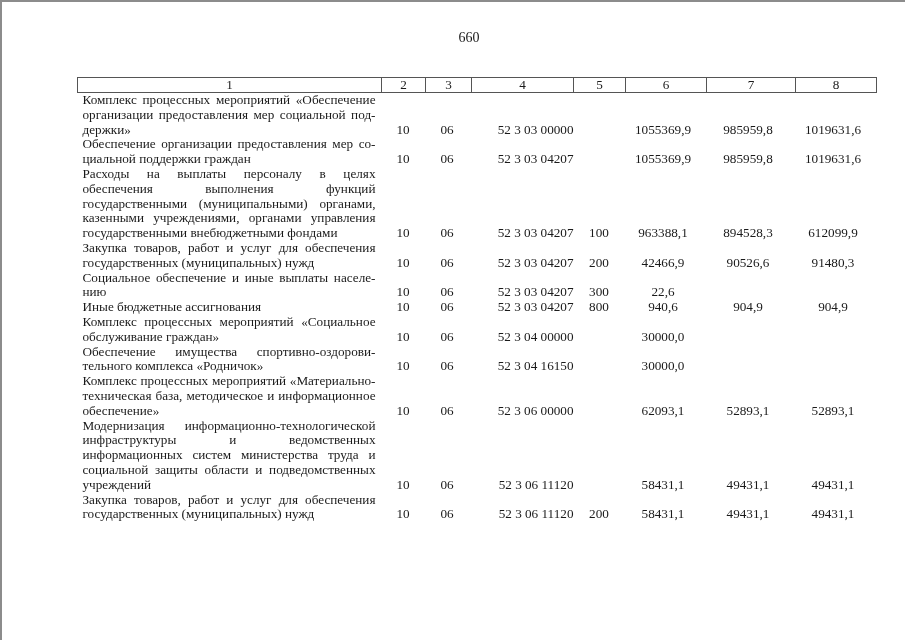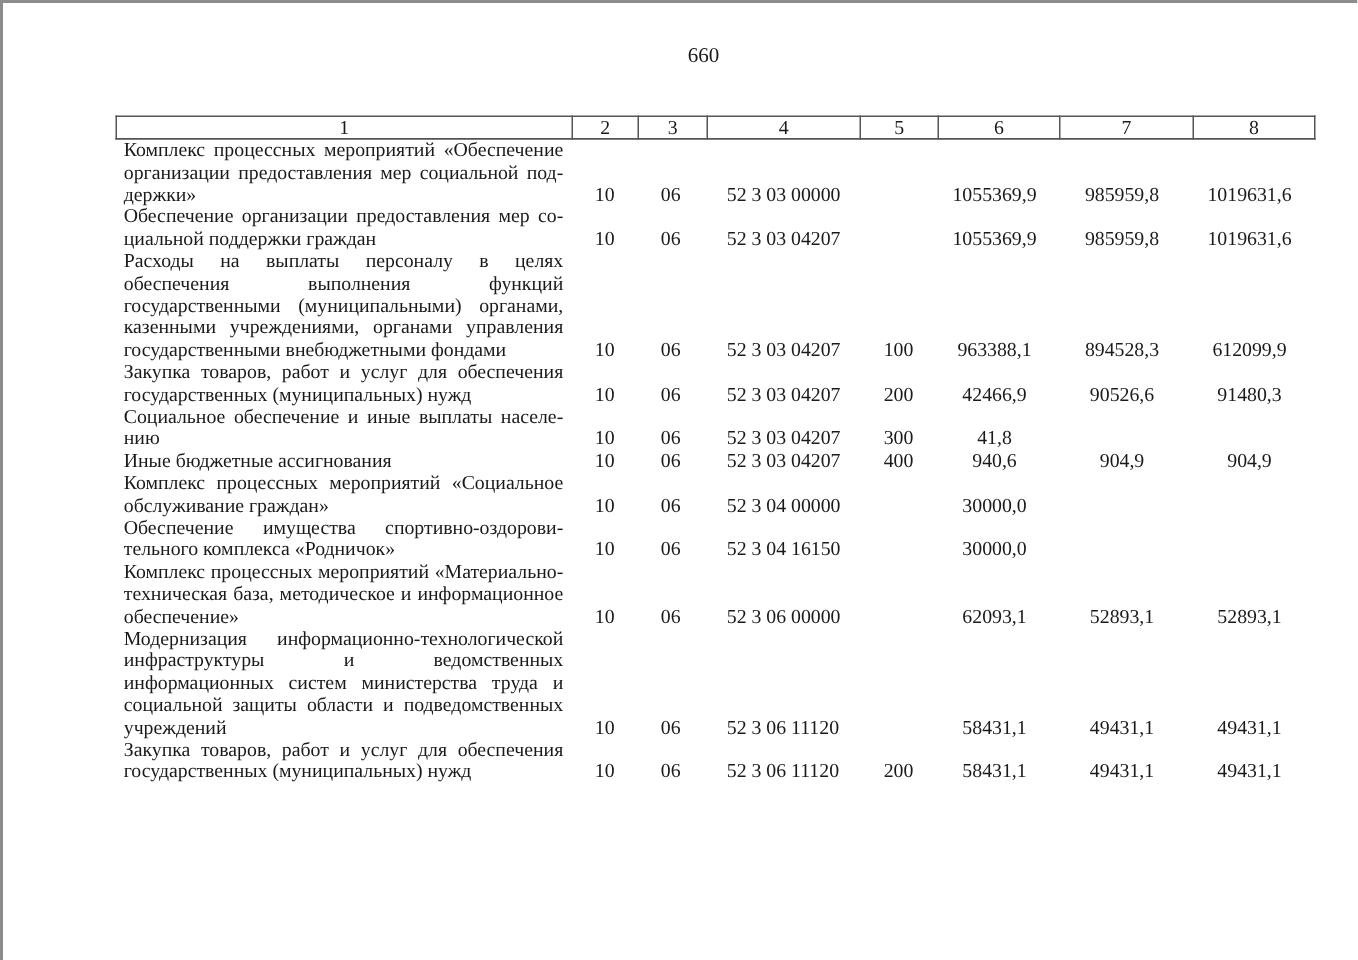--- a/index.html
+++ b/index.html
@@ -35,21 +35,21 @@
     border: 1px solid #555; font-weight: normal; text-align: center;
     height: 14px; padding: 0; line-height: 14px;
   }
   tbody td { padding: 0; vertical-align: bottom; white-space: nowrap; }
   tbody td.name {
     white-space: normal; text-align: justify; padding-left: 5px; padding-right: 6px;
     vertical-align: top;
   }
   td.sec { text-align: left; padding-left: 15px; }
   td.sub { text-align: left; padding-left: 15px; }
-  td.csr { text-align: left; padding-left: 13px; }
+  td.csr { text-align: right; padding-left: 13px; }
   td.vr { text-align: center; padding-right: 1px; }
   td.num { text-align: center; padding-right: 6px; }
 </style>
 </head>
 <body>
 
 <div class="page-frame"></div>
 
 <div class="page-number">660</div>
 
@@ -116,30 +116,30 @@
         <td class="num">42466,9</td>
         <td class="num">90526,6</td>
         <td class="num">91480,3</td>
       </tr>
       <tr>
         <td class="name">Социальное обеспечение и иные выплаты населе­нию</td>
         <td class="sec">10</td>
         <td class="sub">06</td>
         <td class="csr">52 3 03 04207</td>
         <td class="vr">300</td>
-        <td class="num">41,8</td>
+        <td class="num">22,6</td>
         <td class="num"></td>
         <td class="num"></td>
       </tr>
       <tr>
         <td class="name">Иные бюджетные ассигнования</td>
         <td class="sec">10</td>
         <td class="sub">06</td>
         <td class="csr">52 3 03 04207</td>
-        <td class="vr">400</td>
+        <td class="vr">800</td>
         <td class="num">940,6</td>
         <td class="num">904,9</td>
         <td class="num">904,9</td>
       </tr>
       <tr>
         <td class="name">Комплекс процессных мероприятий «Социальное обслуживание граждан»</td>
         <td class="sec">10</td>
         <td class="sub">06</td>
         <td class="csr">52 3 04 00000</td>
         <td class="vr"></td>

